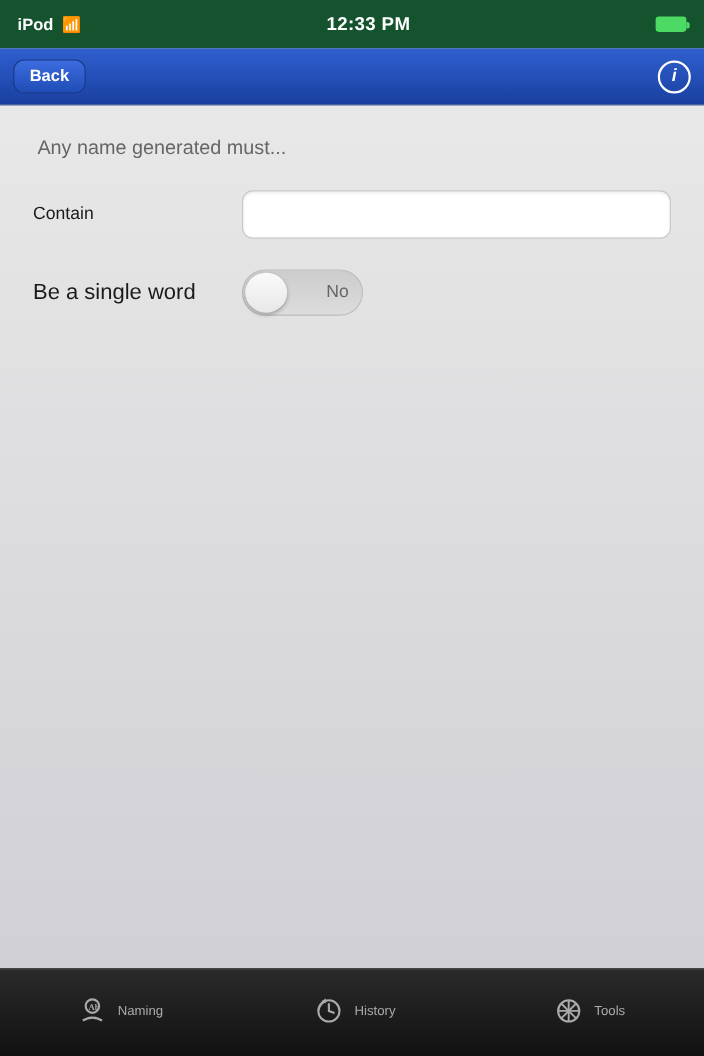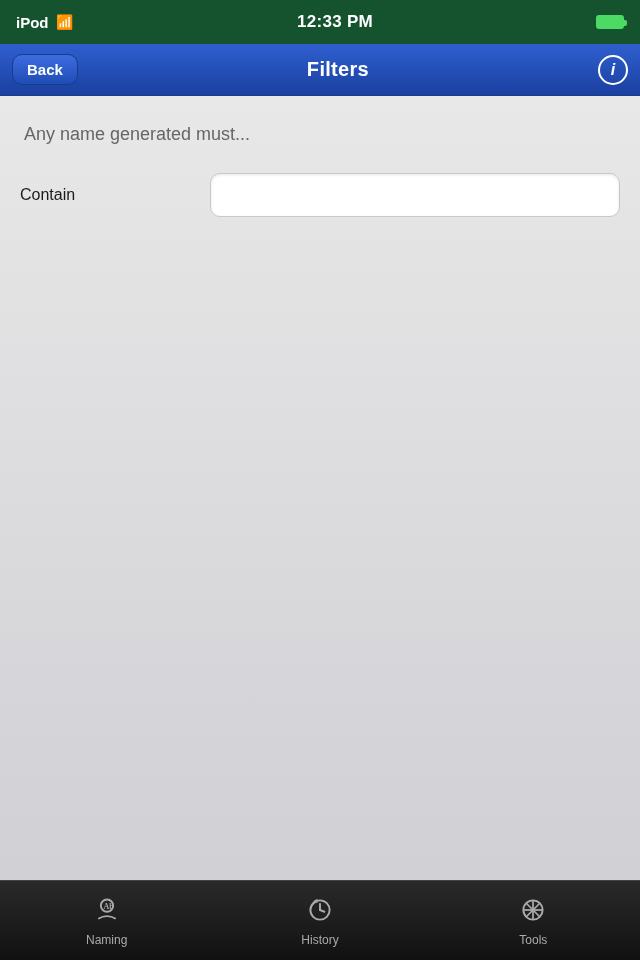--- a/index.html
+++ b/index.html
@@ -108,21 +108,21 @@
       display: flex;
       align-items: center;
       justify-content: center;
       cursor: pointer;
     }
 
     
     .main-content {
       height: calc(960px - 44px - 52px - 80px);
       background: linear-gradient(to bottom, #e8e8e8, #d0d0d5);
-      padding: 28px 20px 20px;
+      padding: 28px 30px 20px;
     }
 
     .section-label {
       color: #666;
       font-size: 18px;
       font-weight: 400;
       margin-bottom: 28px;
       padding-left: 4px;
     }
 
@@ -210,21 +210,21 @@
       width: 640px;
       height: 80px;
       background: linear-gradient(to bottom, #2a2a2a, #111);
       display: flex;
       border-top: 1px solid #444;
     }
 
     .tab-item {
       flex: 1;
       display: flex;
-      flex-direction: column;
+      flex-direction: row;
       align-items: center;
       justify-content: center;
       gap: 4px;
       cursor: pointer;
       padding-bottom: 4px;
     }
 
     .tab-item.active {
       background: rgba(255,255,255,0.05);
     }
@@ -271,34 +271,42 @@
     <span class="wifi-icon">📶</span>
   </div>
   <div class="status-center">12:33 PM</div>
   <div class="status-right">
     <div class="battery"></div>
   </div>
 </div>
 
 <div class="nav-bar">
   <button class="nav-back-btn">Back</button>
-  <div class="nav-title">Filters</div>
   <div class="nav-info-btn">i</div>
 </div>
 
 <div class="main-content">
 
   <div class="section-label">Any name generated must...</div>
 
   <div class="filter-row">
     <div class="filter-label">Contain</div>
     <input class="filter-input" type="text" placeholder="" style="">
   </div>
 
 
+  <div class="toggle-row">
+    <div class="toggle-label">Be a single word</div>
+    <div class="ios-toggle">
+      <div class="toggle-track">
+        <div class="toggle-thumb"></div>
+        <span class="toggle-text">No</span>
+      </div>
+    </div>
+  </div>
 
 </div>
 
 <div class="tab-bar">
 
   <div class="tab-item">
     <div class="tab-icon-wrapper">
       <svg class="tab-svg" viewBox="0 0 32 32">
         <circle cx="16" cy="11" r="7" fill="none" stroke="#aaa" stroke-width="2.2"></circle>
         <text x="12" y="15" fill="#aaa" font-size="9" font-weight="bold" font-family="serif">Ab</text>

